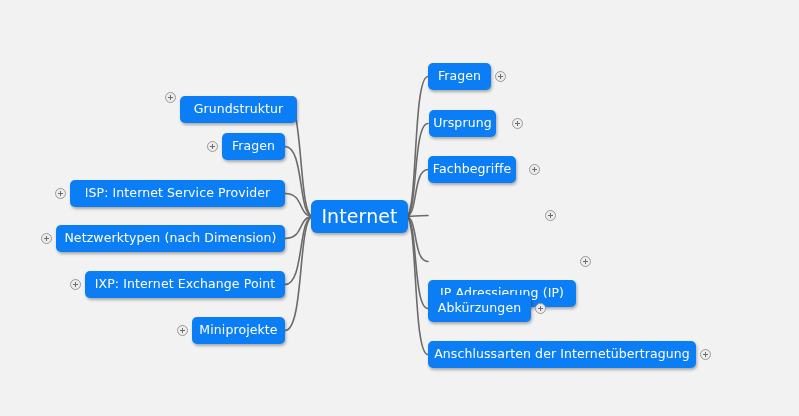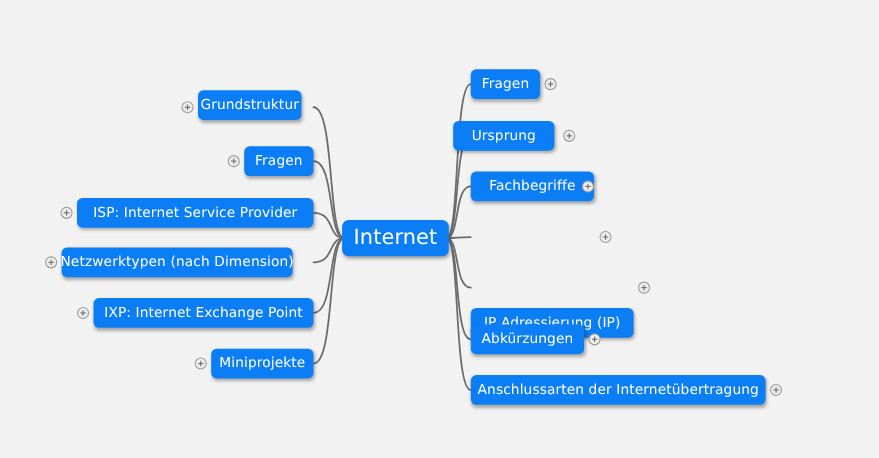--- a/index.html
+++ b/index.html
@@ -105,54 +105,54 @@
       <path d="M 313 216.5 C 297.6 216.5, 304.6 284.5, 285 284.5" fill="none" stroke="#6b6b6b" stroke-width="1.6" stroke-linecap="round"></path>
       <path d="M 313 216.5 C 297.6 216.5, 304.6 330.5, 285 330.5" fill="none" stroke="#6b6b6b" stroke-width="1.6" stroke-linecap="round"></path>
     </svg>
 <div class="node node-root" style="left: 311px; top: 200px; width: 97px; height: 33px;">
       <span class="node-label">Internet</span>
     </div>
     <div class="node node-child" style="left: 428px; top: 63px; width: 63px; height: 27px;">
       <span class="node-label">Fragen</span>
     </div>
     <div class="toggle" style="left: 495px; top: 71px;"></div>
-    <div class="node node-child" style="left: 412px; top: 110px; width: 92px; height: 27px;">
+    <div class="node node-child" style="left: 429px; top: 110px; width: 67px; height: 27px;">
       <span class="node-label">Ursprung</span>
     </div>
     <div class="toggle" style="left: 512px; top: 118px;"></div>
-    <div class="node node-child" style="left: 428px; top: 156px; width: 112px; height: 27px;">
+    <div class="node node-child" style="left: 428px; top: 156px; width: 88px; height: 27px;">
       <span class="node-label">Fachbegriffe</span>
     </div>
     <div class="toggle" style="left: 529px; top: 164px;"></div>
     <div class="toggle" style="left: 545px; top: 210px;"></div>
     <div class="node node-child" style="left: 428px; top: 248px; width: 148px; height: 27px; margin-top: 32px;">
       <span class="node-label">IP Adressierung (IP)</span>
     </div>
     <div class="toggle" style="left: 580px; top: 256px;"></div>
     <div class="node node-child" style="left: 428px; top: 295px; width: 103px; height: 27px;">
       <span class="node-label">Abkürzungen</span>
     </div>
     <div class="toggle" style="left: 535px; top: 303px;"></div>
     <div class="node node-child" style="left: 428px; top: 341px; width: 268px; height: 27px; align-items: center;">
       <span class="node-label">Anschlussarten der Internetübertragung</span>
     </div>
     <div class="toggle" style="left: 700px; top: 349px;"></div>
-    <div class="node node-child" style="left: 180px; top: 82px; width: 94px; height: 27px;">
+    <div class="node node-child" style="left: 180px; top: 96px; width: 117px; height: 27px;">
       <span class="node-label">Grundstruktur</span>
     </div>
     <div class="toggle" style="left: 165px; top: 92px;"></div>
     <div class="node node-child" style="left: 222px; top: 133px; width: 63px; height: 27px;">
       <span class="node-label">Fragen</span>
     </div>
     <div class="toggle" style="left: 207px; top: 141px;"></div>
     <div class="node node-child" style="left: 70px; top: 180px; width: 215px; height: 27px;">
       <span class="node-label">ISP: Internet Service Provider</span>
     </div>
     <div class="toggle" style="left: 55px; top: 188px;"></div>
-    <div class="node node-child" style="left: 56px; top: 225px; width: 210px; height: 27px; text-align: center;">
+    <div class="node node-child" style="left: 56px; top: 225px; width: 229px; height: 27px; text-align: center;">
       <span class="node-label">Netzwerktypen (nach Dimension)</span>
     </div>
     <div class="toggle" style="left: 41px; top: 233px;"></div>
     <div class="node node-child" style="left: 85px; top: 271px; width: 200px; height: 27px;">
       <span class="node-label">IXP: Internet Exchange Point</span>
     </div>
     <div class="toggle" style="left: 70px; top: 279px;"></div>
     <div class="node node-child" style="left: 192px; top: 317px; width: 93px; height: 27px;">
       <span class="node-label">Miniprojekte</span>
     </div>

